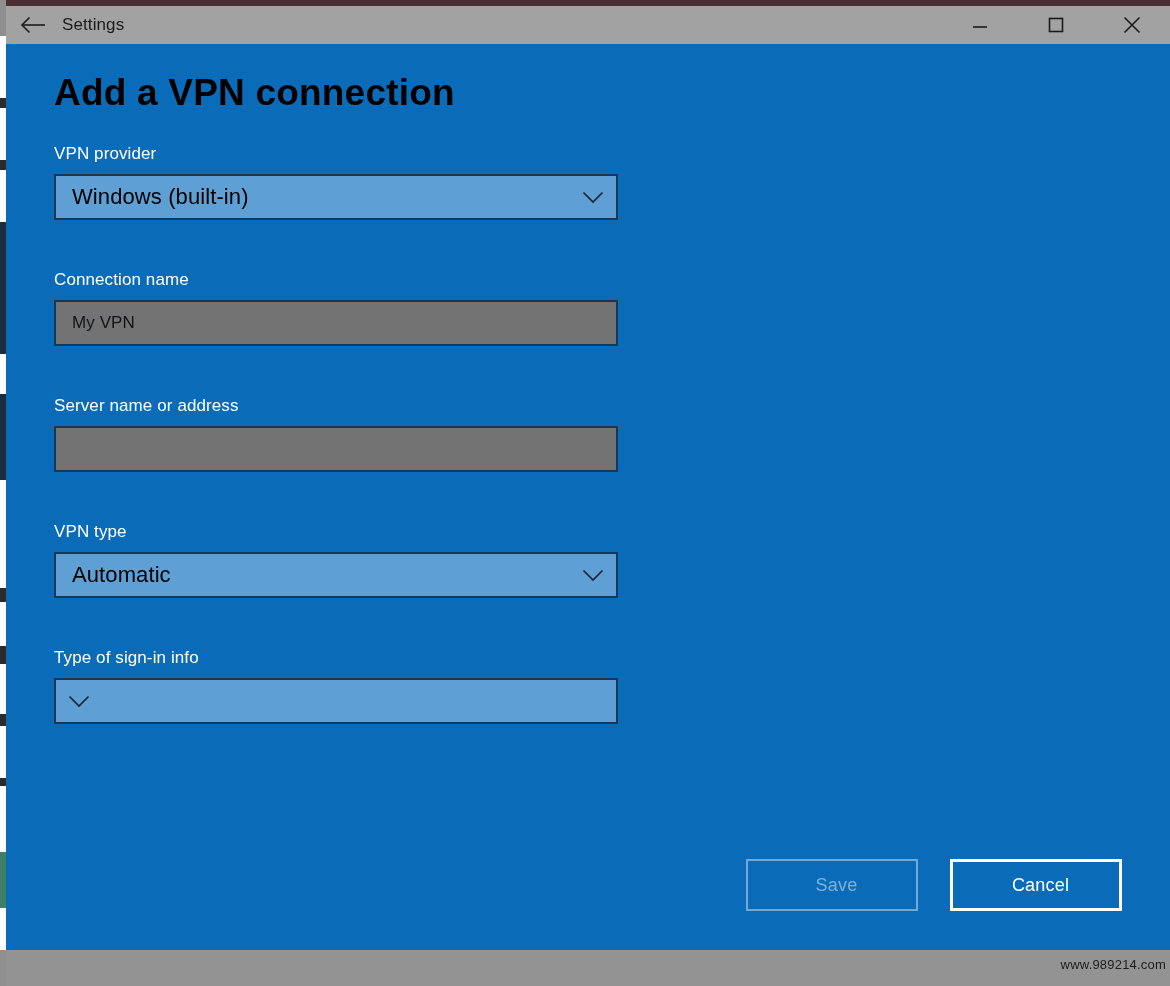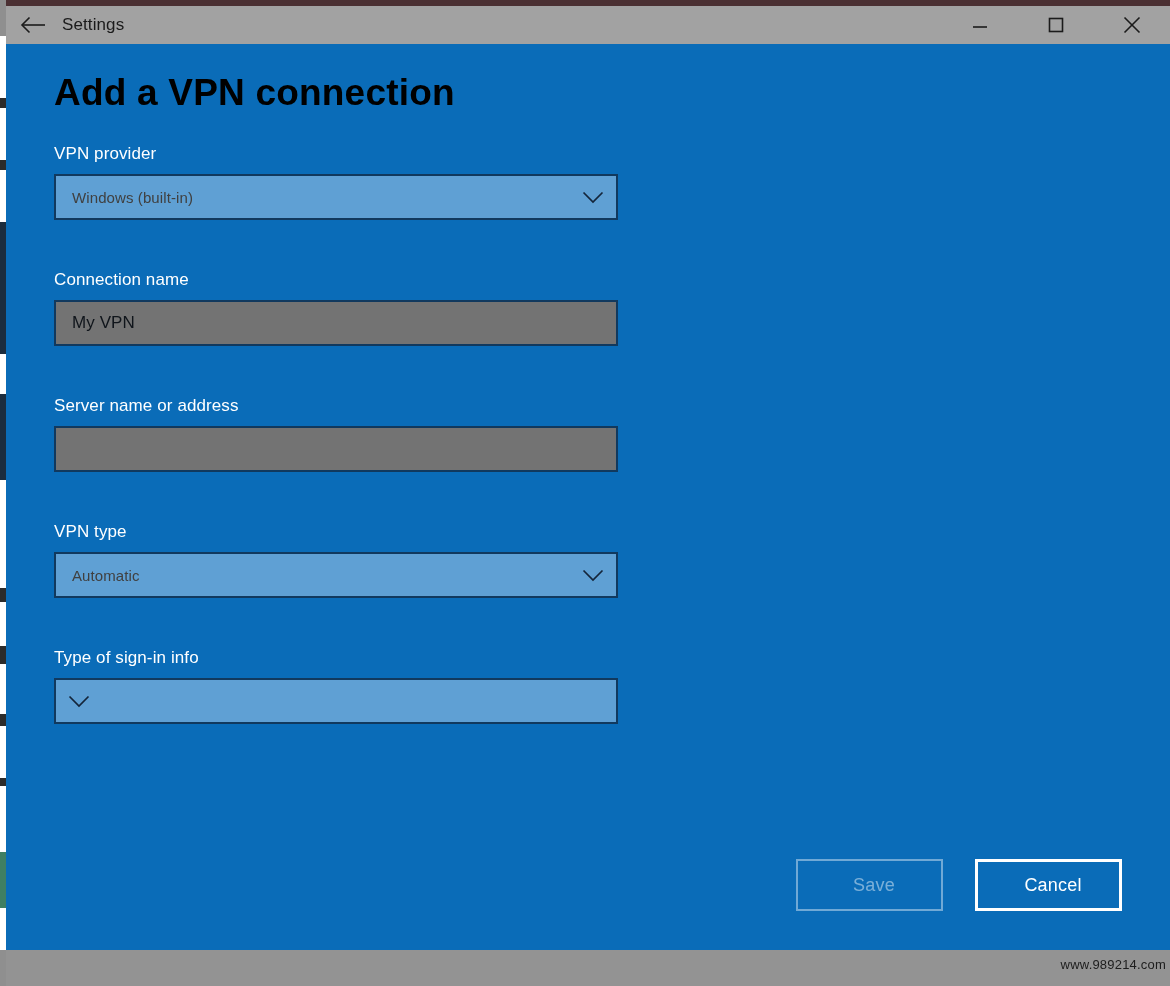--- a/index.html
+++ b/index.html
@@ -108,22 +108,22 @@
     width: 564px;
     height: 46px;
     background: #5fa0d4;
     border: 2px solid #11395e;
     display: flex;
     align-items: center;
     cursor: pointer;
   }
   .combo-value {
     flex: 1;
-    font-size: 15px;
-    color: #404040;
+    font-size: 22px;
+    color: #000000;
     padding-left: 16px;
     letter-spacing: .1px;
     white-space: nowrap;
     overflow: hidden;
   }
   .combo-chevron {
     width: 46px;
     display: flex;
     align-items: center;
     justify-content: center;
@@ -155,21 +155,21 @@
 
   
   .actions {
     position: absolute;
     right: 48px;
     top: 815px;
     display: flex;
     gap: 32px;
   }
   .btn {
-    width: 147px;
+    width: 172px;
     height: 52px;
     display: flex;
     align-items: center;
     justify-content: center;
     font-size: 18px;
     letter-spacing: .2px;
     background: transparent;
     cursor: pointer;
     padding-left: 9px;
   }

